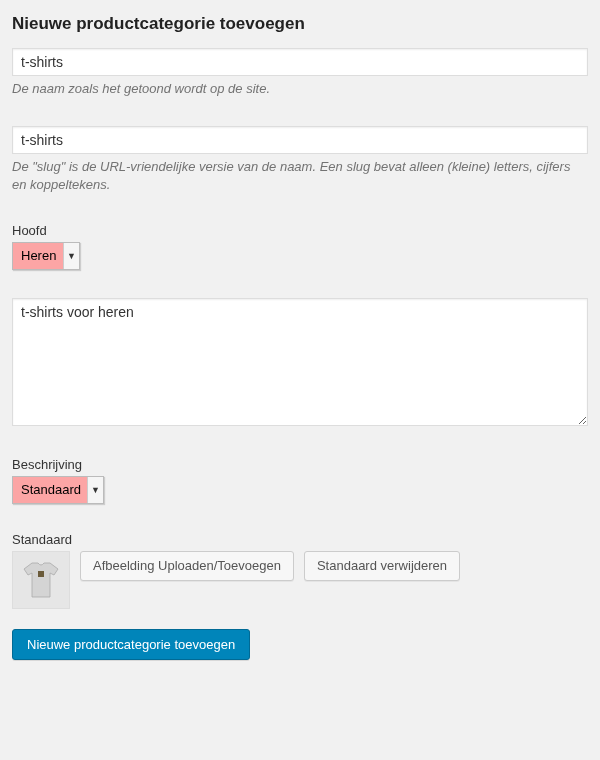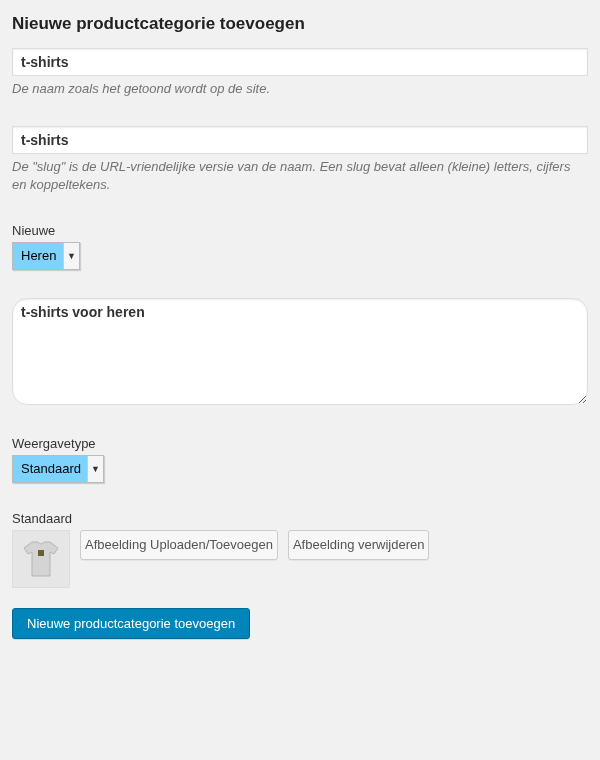--- a/index.html
+++ b/index.html
@@ -31,33 +31,32 @@
     margin-bottom: 4px;
   }
   .text-input {
     width: 100%;
     padding: 5px 8px;
     font-size: 14px;
     border: 1px solid #ddd;
     background: #fff;
     box-shadow: inset 0 1px 2px rgba(0,0,0,0.07);
     color: #333;
-    font-weight: bold;
   }
   .help {
     font-style: italic;
     color: #737373;
     font-size: 13px;
     margin-top: 4px;
     line-height: 1.4;
   }
   .select-wrap {
     display: inline-block;
     position: relative;
-    background: #7dd3fc;
+    background: #fca5a5;
     border: 1px solid #bbb;
     box-shadow: 1px 1px 1px rgba(0,0,0,0.15);
     height: 28px;
   }
   .select-wrap select {
     appearance: none;
     -webkit-appearance: none;
     border: none;
     background: transparent;
     font-size: 13px;
@@ -72,24 +71,23 @@
     border-left: 1px solid #ccc;
     display: flex;
     align-items: center;
     justify-content: center;
     pointer-events: none;
     font-size: 9px;
     color: #333;
     background: #f5f5f5;
   }
   textarea.text-input {
-    height: 107px;
+    height: 128px;
     resize: vertical;
     font-family: inherit;
-    border-radius: 15px;
   }
   .thumb-row {
     display: flex;
     align-items: flex-start;
     gap: 10px;
   }
   .thumb-box {
     width: 58px;
     height: 58px;
     background: #e6e6e6;
@@ -97,21 +95,21 @@
     align-items: center;
     justify-content: center;
     border: 1px solid #ddd;
   }
   .tshirt-svg { width: 46px; height: 46px; }
   .wp-btn {
     display: inline-block;
     background: #f7f7f7;
     border: 1px solid #ccc;
     color: #555;
-    padding: 5px 4px;
+    padding: 5px 12px;
     font-size: 13px;
     cursor: pointer;
     border-radius: 3px;
     box-shadow: 0 1px 0 rgba(0,0,0,0.05);
     line-height: 1.4;
   }
   .wp-btn-primary {
     background: #0085ba;
     border: 1px solid #006a95;
     color: #fff;
@@ -134,52 +132,52 @@
   <input type="text" class="text-input" value="t-shirts" style="">
   <div class="help">De naam zoals het getoond wordt op de site.</div>
 </div>
 
 <div class="field">
   <input type="text" class="text-input" value="t-shirts" style="">
   <div class="help">De "slug" is de URL-vriendelijke versie van de naam. Een slug bevat alleen (kleine) letters, cijfers en koppeltekens.</div>
 </div>
 
 <div class="field">
-  <label class="label">Nieuwe</label>
+  <label class="label">Hoofd</label>
   <div class="select-wrap">
     <select>
       <option>Heren</option>
     </select>
     <span class="chev">▼</span>
   </div>
 </div>
 
 <div class="field">
   <textarea class="text-input" style="">t-shirts voor heren</textarea>
 </div>
 
 <div class="field">
-  <label class="label">Weergavetype</label>
+  <label class="label">Beschrijving</label>
   <div class="select-wrap">
     <select>
       <option>Standaard</option>
     </select>
     <span class="chev">▼</span>
   </div>
 </div>
 
 <div class="field-tight">
   <label class="label">Standaard</label>
   <div class="thumb-row">
     <div class="thumb-box">
       <svg class="tshirt-svg" viewBox="0 0 46 46">
         <path d="M14 6 L20 6 Q23 10 26 6 L32 6 L40 12 L36 18 L32 16 L32 40 L14 40 L14 16 L10 18 L6 12 Z" fill="#d4d4d4" stroke="#aaa" stroke-width="0.8"></path>
         <rect x="20" y="14" width="6" height="6" fill="#6b5b3a"></rect>
       </svg>
     </div>
     <button type="button" class="wp-btn">Afbeelding Uploaden/Toevoegen</button>
-    <button type="button" class="wp-btn">Afbeelding verwijderen</button>
+    <button type="button" class="wp-btn">Standaard verwijderen</button>
   </div>
 </div>
 
 <div class="submit-row">
   <button type="submit" class="wp-btn-primary">Nieuwe productcategorie toevoegen</button>
 </div>
 
 </body></html>

